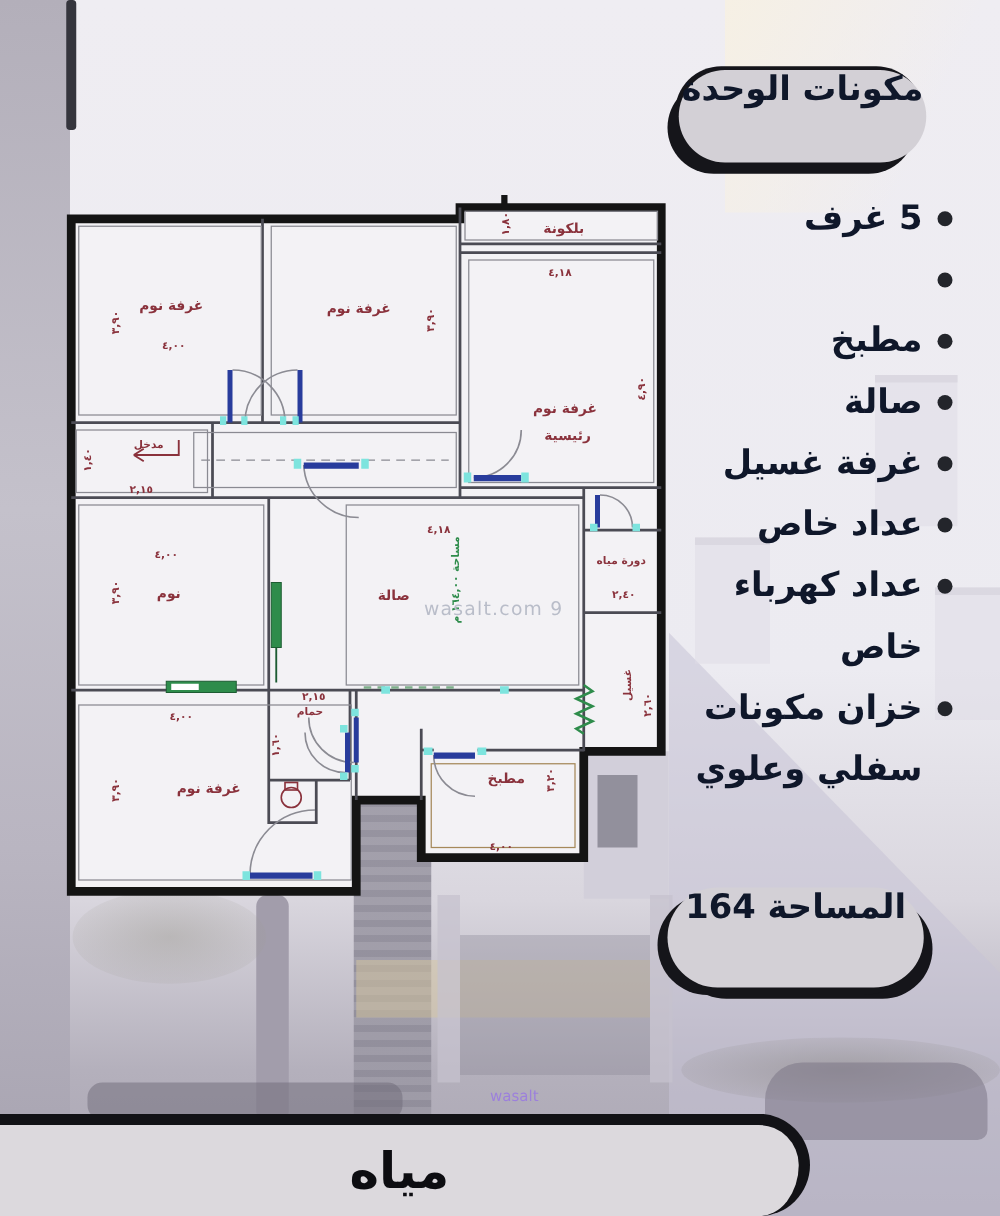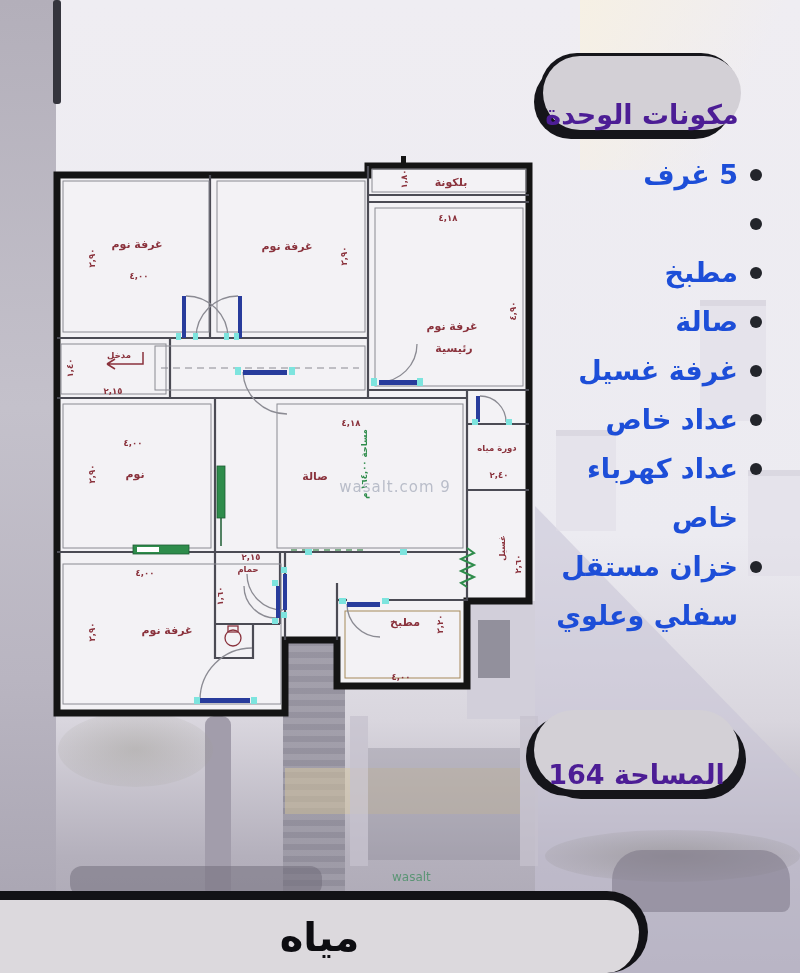--- a/index.html
+++ b/index.html
@@ -31,21 +31,21 @@
   .bg-palm{left:545px;top:830px;width:255px;height:52px;border-radius:50%;
     background:radial-gradient(#6f6c60,rgba(111,108,96,0));opacity:.35;}
   .bg-shop{left:285px;top:768px;width:235px;height:46px;background:#d8c7a0;opacity:.5;}
   .bg-pillar{background:#c5c2cd;opacity:.75;}
   .p1{left:350px;top:716px;width:18px;height:150px;}
   .p2{left:520px;top:716px;width:18px;height:150px;}
   .bg-glass{left:368px;top:748px;width:152px;height:112px;background:#8a8794;opacity:.35;}
   .bg-car-r{left:612px;top:850px;width:178px;height:62px;background:#7b7786;opacity:.55;
     border-radius:30px 30px 8px 8px;}
   .bg-car-l{left:70px;top:866px;width:252px;height:30px;background:#6e6a78;opacity:.5;border-radius:12px;}
-  .photo-mark{left:392px;top:870px;color:#15803d;opacity:.55;font-size:12px;z-index:2;}
+  .photo-mark{left:392px;top:870px;color:#8b5cf6;opacity:.55;font-size:12px;z-index:2;}
   
   svg.plan{position:absolute;left:55px;top:146px;width:482px;height:574px;overflow:visible;z-index:3;}
   .outline{fill:#f3f2f5;stroke:#141414;stroke-width:7;stroke-linejoin:miter;}
   .wall{stroke:#4b4b54;stroke-width:2.2;fill:none;}
   .wall-thin{stroke:#8a8a92;stroke-width:1;fill:none;}
   .dashopen{stroke:#7fae8a;stroke-width:2;stroke-dasharray:6 5;fill:none;}
   .arc{stroke:#8b8b93;stroke-width:1.3;fill:none;}
   .leaf{fill:#283c9c;}
   .jamb{fill:#7de4de;}
   .green-fx{fill:#2e8c4b;stroke:#1d5c32;stroke-width:.8;}
@@ -54,28 +54,28 @@
   .counter{stroke:#a6895a;stroke-width:1;fill:none;}
   .toilet{stroke:#8a323c;stroke-width:1.3;fill:none;}
   .redln{stroke:#8a323c;stroke-width:1.5;fill:none;}
   text{font-family:"DejaVu Sans",sans-serif;}
   .t-room{fill:#8a323c;font-size:11px;font-weight:bold;text-anchor:middle;}
   .t-dim{fill:#8a323c;font-size:8.5px;font-weight:bold;text-anchor:middle;}
   .t-green{fill:#2e8c4b;font-size:8.5px;font-weight:bold;text-anchor:middle;}
   .t-wm{fill:#b9bdc9;font-size:15px;text-anchor:middle;letter-spacing:1px;}
   .tick{fill:#141414;}
   
-  .pill{background:#d3d0d6;color:#4c1d95;font-weight:bold;display:flex;align-items:flex-end;
+  .pill{background:#d3d0d6;color:#0f172a;font-weight:bold;display:flex;align-items:flex-start;
     justify-content:center;border-radius:41px;z-index:4;direction:rtl;}
   .pill-title{left:543px;top:56px;width:198px;height:74px;font-size:27px;
     box-shadow:-9px 9px 0 #15151a,-3px -3px 0 #15151a;}
   .pill-area{left:534px;top:710px;width:205px;height:80px;font-size:27px;
     box-shadow:-8px 6px 0 #15151a,7px 9px 0 #15151a;}
   .feature-list{left:540px;top:150px;width:222px;z-index:4;direction:rtl;list-style:none;
-    margin:0;padding:0;color:#1d4ed8;font-size:27px;font-weight:bold;}
+    margin:0;padding:0;color:#0f172a;font-size:27px;font-weight:bold;}
   .feature-list li{position:relative;text-align:right;padding-right:24px;line-height:49px;
     min-height:49px;}
   .feature-list .bullet{position:absolute;right:0;top:19px;width:12px;height:12px;
     border-radius:50%;background:#23252b;}
   
   .price-bar{left:0;top:891px;width:648px;height:82px;box-sizing:border-box;background:#dcd9dd;
     border-top:9px solid #121216;border-right:9px solid #121216;border-radius:0 44px 44px 0;
     display:flex;align-items:center;justify-content:center;gap:34px;direction:rtl;
     color:#0d0d11;font-size:40px;font-weight:bold;z-index:5;}
 </style>
@@ -243,21 +243,21 @@
 </div>
 
 <ul class="abs feature-list">
   <li><span class="bullet"></span><span>5 غرف</span></li>
   <li><span class="bullet"></span></li>
   <li><span class="bullet"></span><span>مطبخ</span></li>
   <li><span class="bullet"></span><span>صالة</span></li>
   <li><span class="bullet"></span><span>غرفة غسيل</span></li>
   <li><span class="bullet"></span><span>عداد خاص</span></li>
   <li><span class="bullet"></span><span>عداد كهرباء خاص</span></li>
-  <li><span class="bullet"></span><span>خزان مستقل سفلي وعلوي</span></li>
+  <li><span class="bullet"></span><span>خزان مكونات سفلي وعلوي</span></li>
 </ul>
 
 <div class="abs pill pill-area">
   <span>المساحة 164</span>
 </div>
 
 <div class="abs price-bar">
   <span>مياه</span>
 </div>
 

